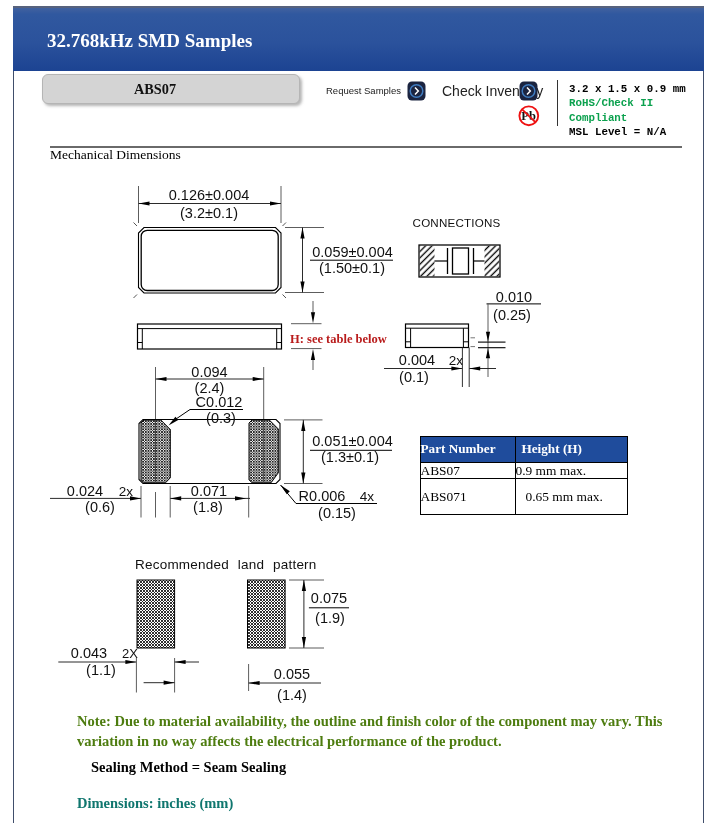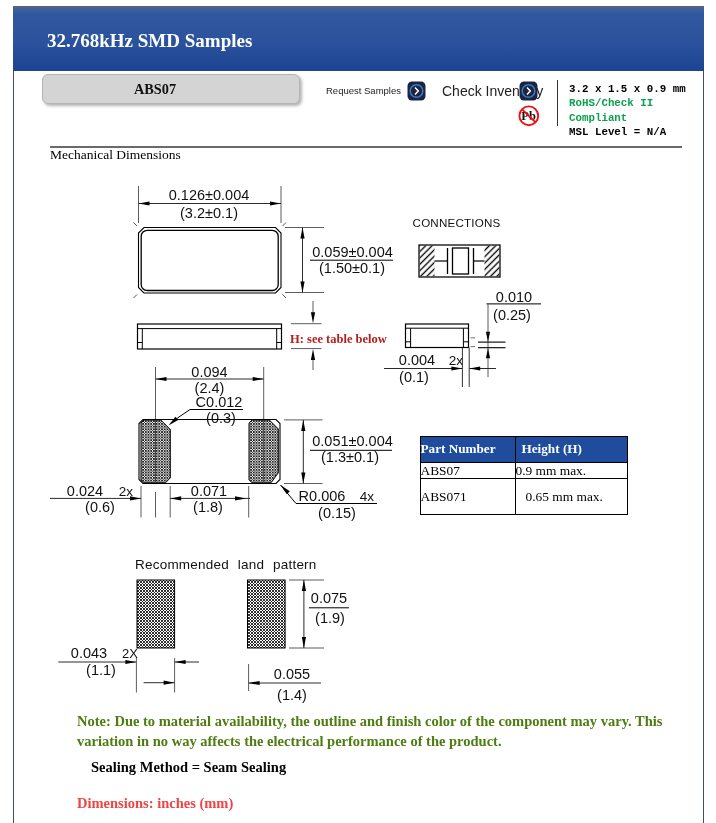--- a/index.html
+++ b/index.html
@@ -213,13 +213,13 @@
       </tr>
   <tr>
         <td style="border:1px solid #000; height:15.4px; line-height:15.4px; padding:0;margin-left:16px;">ABS071</td>
         <td style="border:1px solid #000; padding:10px; line-height:15.4px;">0.65 mm max.</td>
       </tr>
 </tbody>
   </table>
 
 <div class="abs ser" style="left:77px; top:711px; font-size:14.5px; font-weight:bold; line-height:20px; color:#4d7c0f;">Note: Due to material availability, the outline and finish color of the component may vary. This<br>variation in no way affects the electrical performance of the product.</div>
 <div class="abs ser" style="left:77px; top:756.8px; font-size:14.5px; font-weight:bold; line-height:20px; color:#000;margin-left:14px;">Sealing Method = Seam Sealing</div>
-<div class="abs ser" style="left:77px; top:793.3px; font-size:14.5px; font-weight:bold; line-height:20px; color:#ef4444;">Dimensions: inches (mm)</div>
+<div class="abs ser" style="left:77px; top:793.3px; font-size:14.5px; font-weight:bold; line-height:20px; color:#0f766e;">Dimensions: inches (mm)</div>
 
 </body></html>

